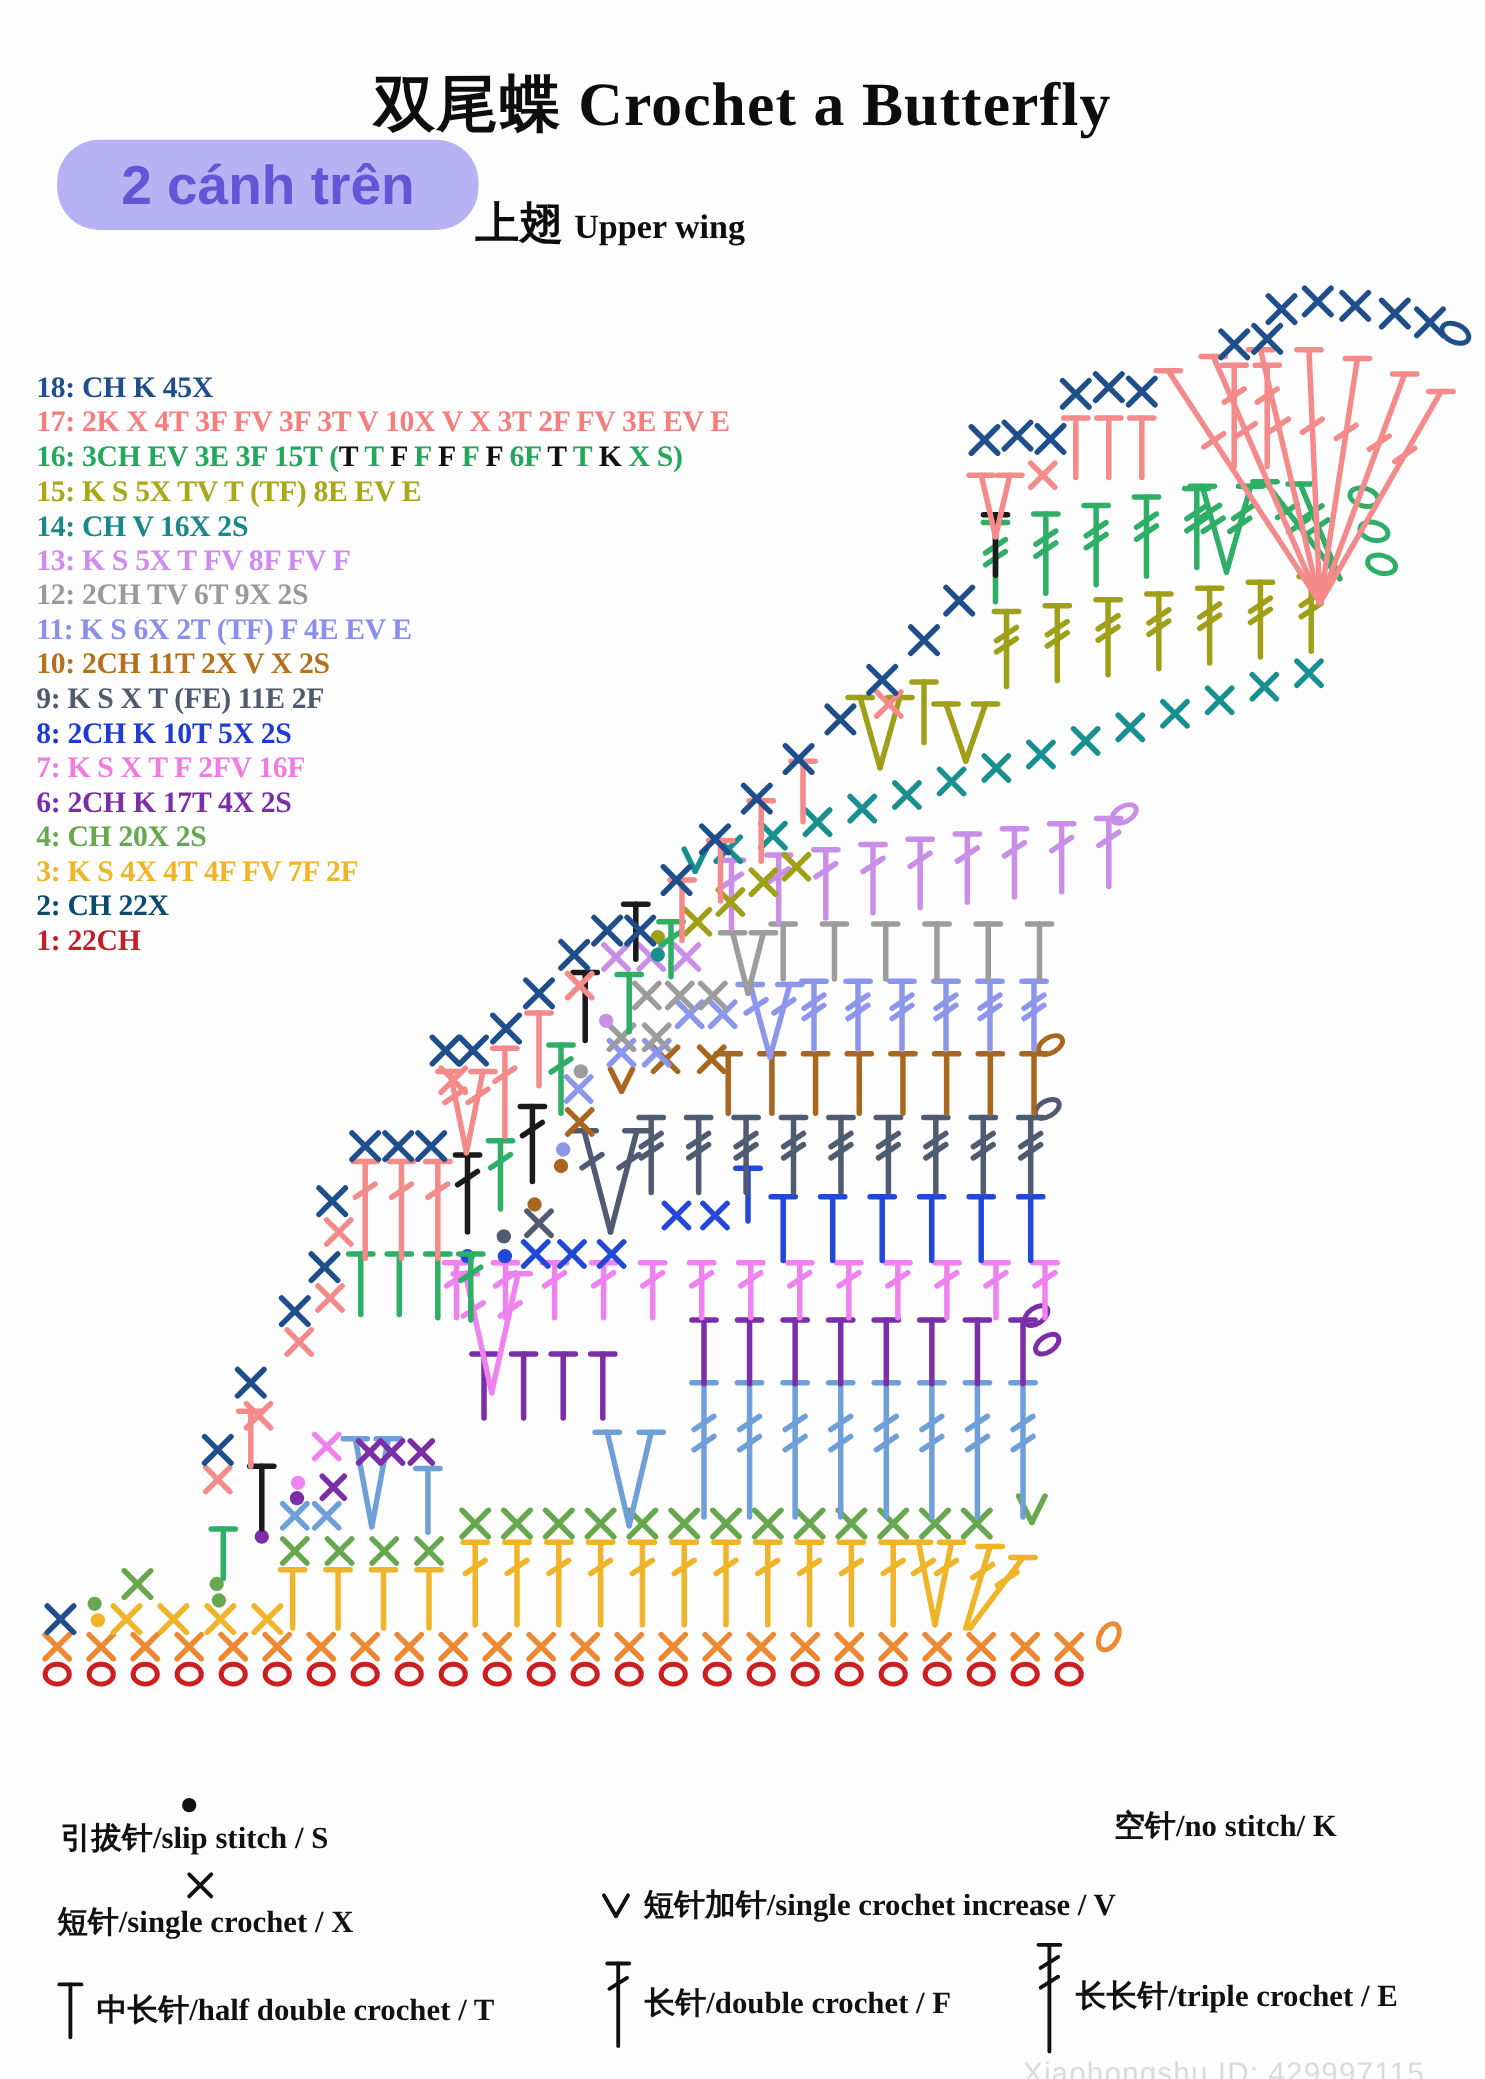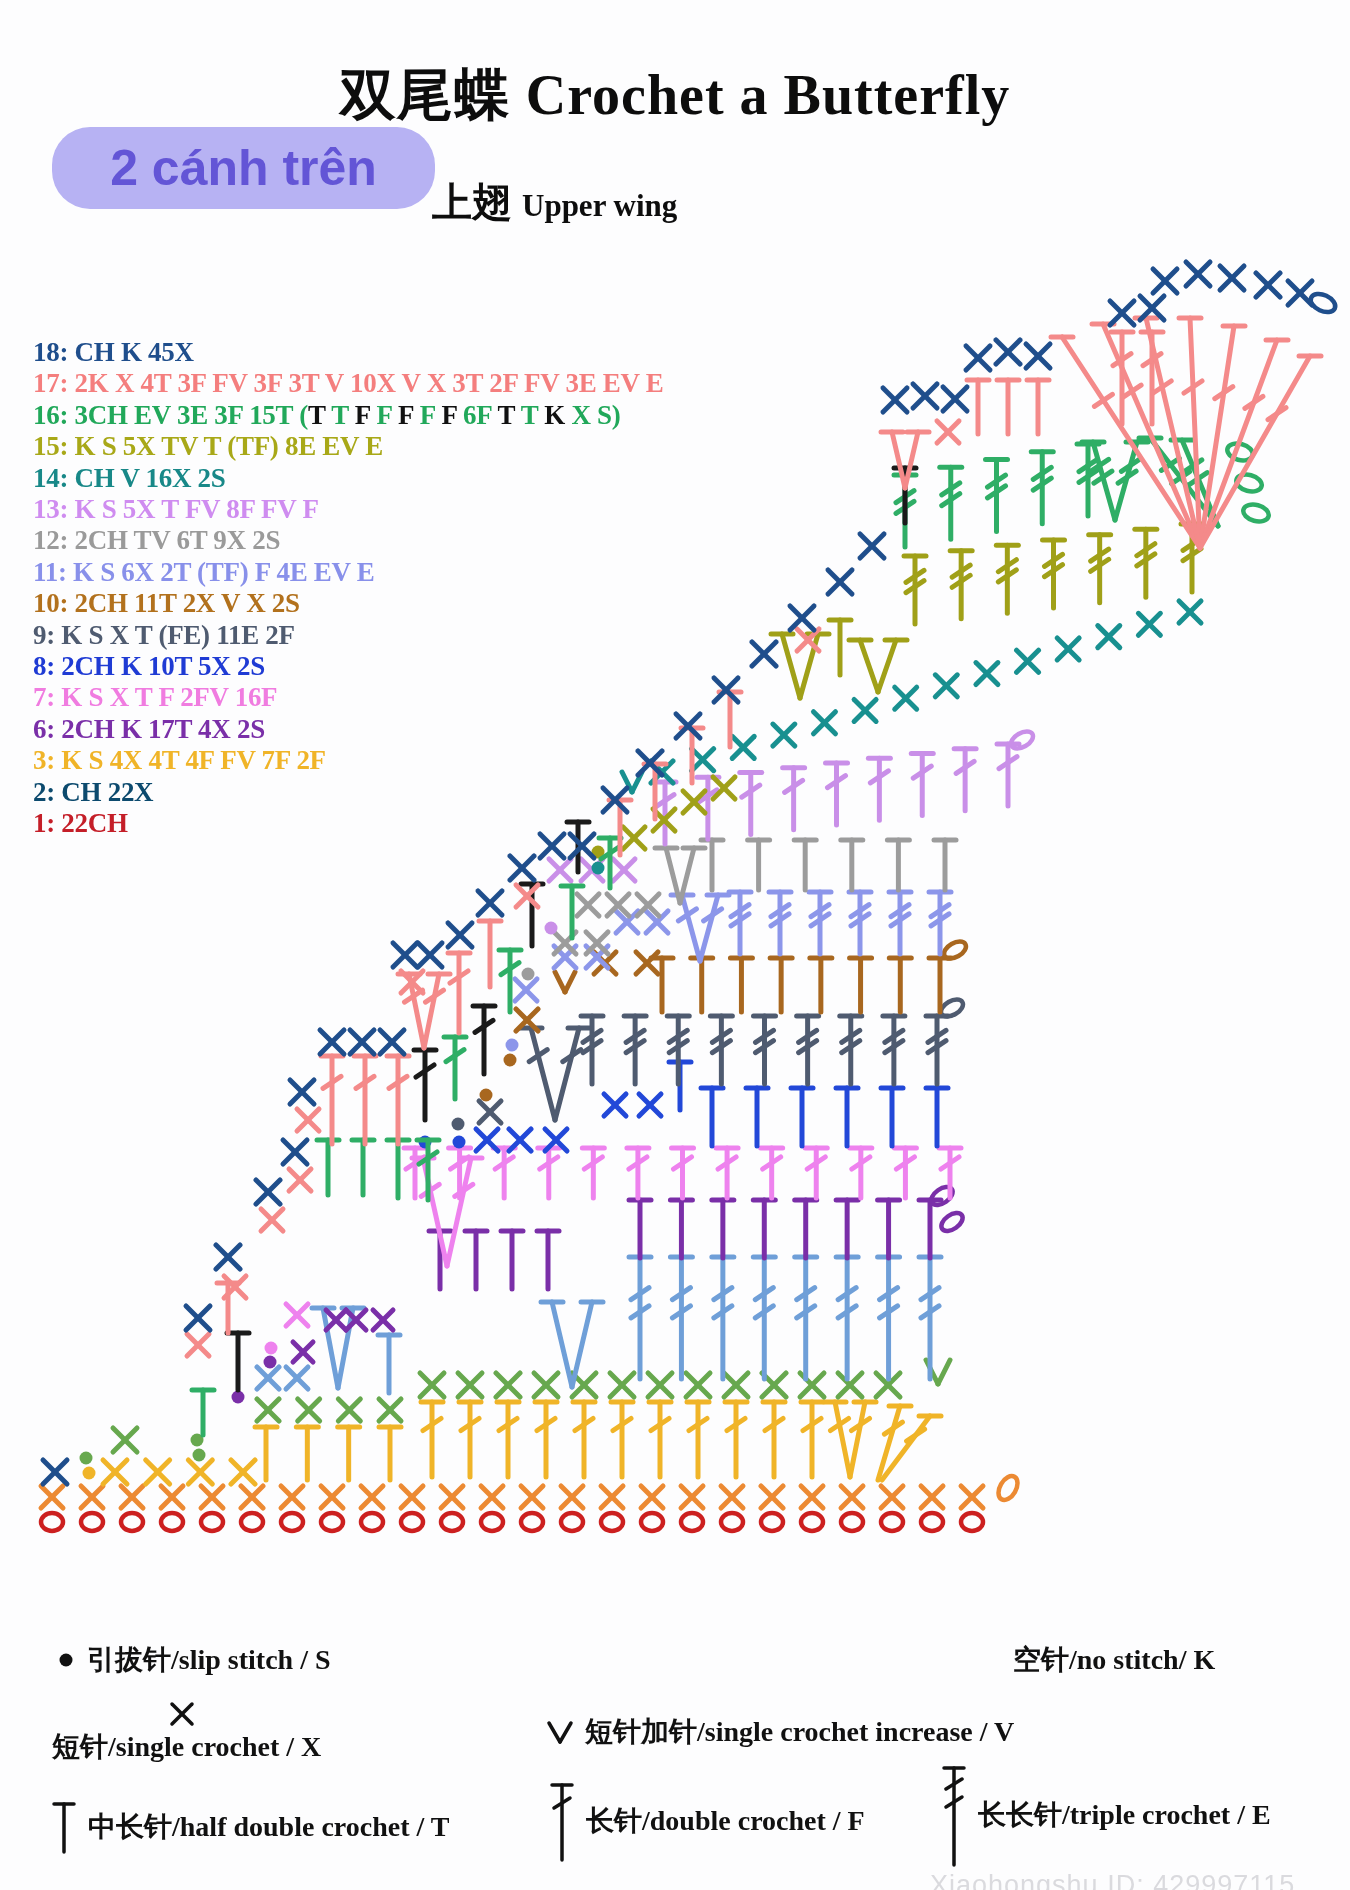--- a/index.html
+++ b/index.html
@@ -862,27 +862,28 @@
       <div class="instr-row"><span style="color: rgb(168, 168, 24);">15: K S 5X TV T (TF) 8E EV E</span></div>
       <div class="instr-row"><span style="color: rgb(24, 136, 136);">14: CH V 16X 2S</span></div>
       <div class="instr-row"><span style="color: rgb(207, 140, 240);">13: K S 5X T FV 8F FV F</span></div>
       <div class="instr-row"><span style="color: rgb(154, 154, 154);">12: 2CH TV 6T 9X 2S</span></div>
       <div class="instr-row"><span style="color: rgb(136, 144, 234);">11: K S 6X 2T (TF) F 4E EV E</span></div>
       <div class="instr-row"><span style="color: rgb(178, 113, 29);">10: 2CH 11T 2X V X 2S</span></div>
       <div class="instr-row"><span style="color: rgb(79, 91, 112);">9: K S X T (FE) 11E 2F</span></div>
       <div class="instr-row"><span style="color: rgb(31, 59, 212);">8: 2CH K 10T 5X 2S</span></div>
       <div class="instr-row"><span style="color: rgb(240, 124, 224);">7: K S X T F 2FV 16F</span></div>
       <div class="instr-row"><span style="color: rgb(122, 47, 168);">6: 2CH K 17T 4X 2S</span></div>
+      <div class="instr-row"><span style="color: rgb(103, 168, 78);">4: CH 20X 2S</span></div>
       <div class="instr-row"><span style="color: rgb(240, 180, 40);">3: K S 4X 4T 4F FV 7F 2F</span></div>
       <div class="instr-row"><span style="color: #0c4a6e;">2: CH 22X</span></div>
       <div class="instr-row"><span style="color: rgb(196, 30, 40);">1: 22CH</span></div>
     </div>
 
   <div class="legend" id="legend">
-      <div class="legend-item" style="left: 55px; top: 1630px; height: 60px;">
+      <div class="legend-item" style="left: 55px; top: 1630px; height: 60px; flex-direction: column;">
         <span class="sym">
           <svg width="22" height="22">
             <circle cx="11" cy="11" r="6.5" fill="#111"></circle>
           </svg>
         </span>
         <span>引拔针/slip stitch / S</span>
       </div>
       <div class="legend-item" style="left: 1002px; top: 1630px; height: 60px;">
         <span class="sym">
           <svg width="1" height="1"></svg>

